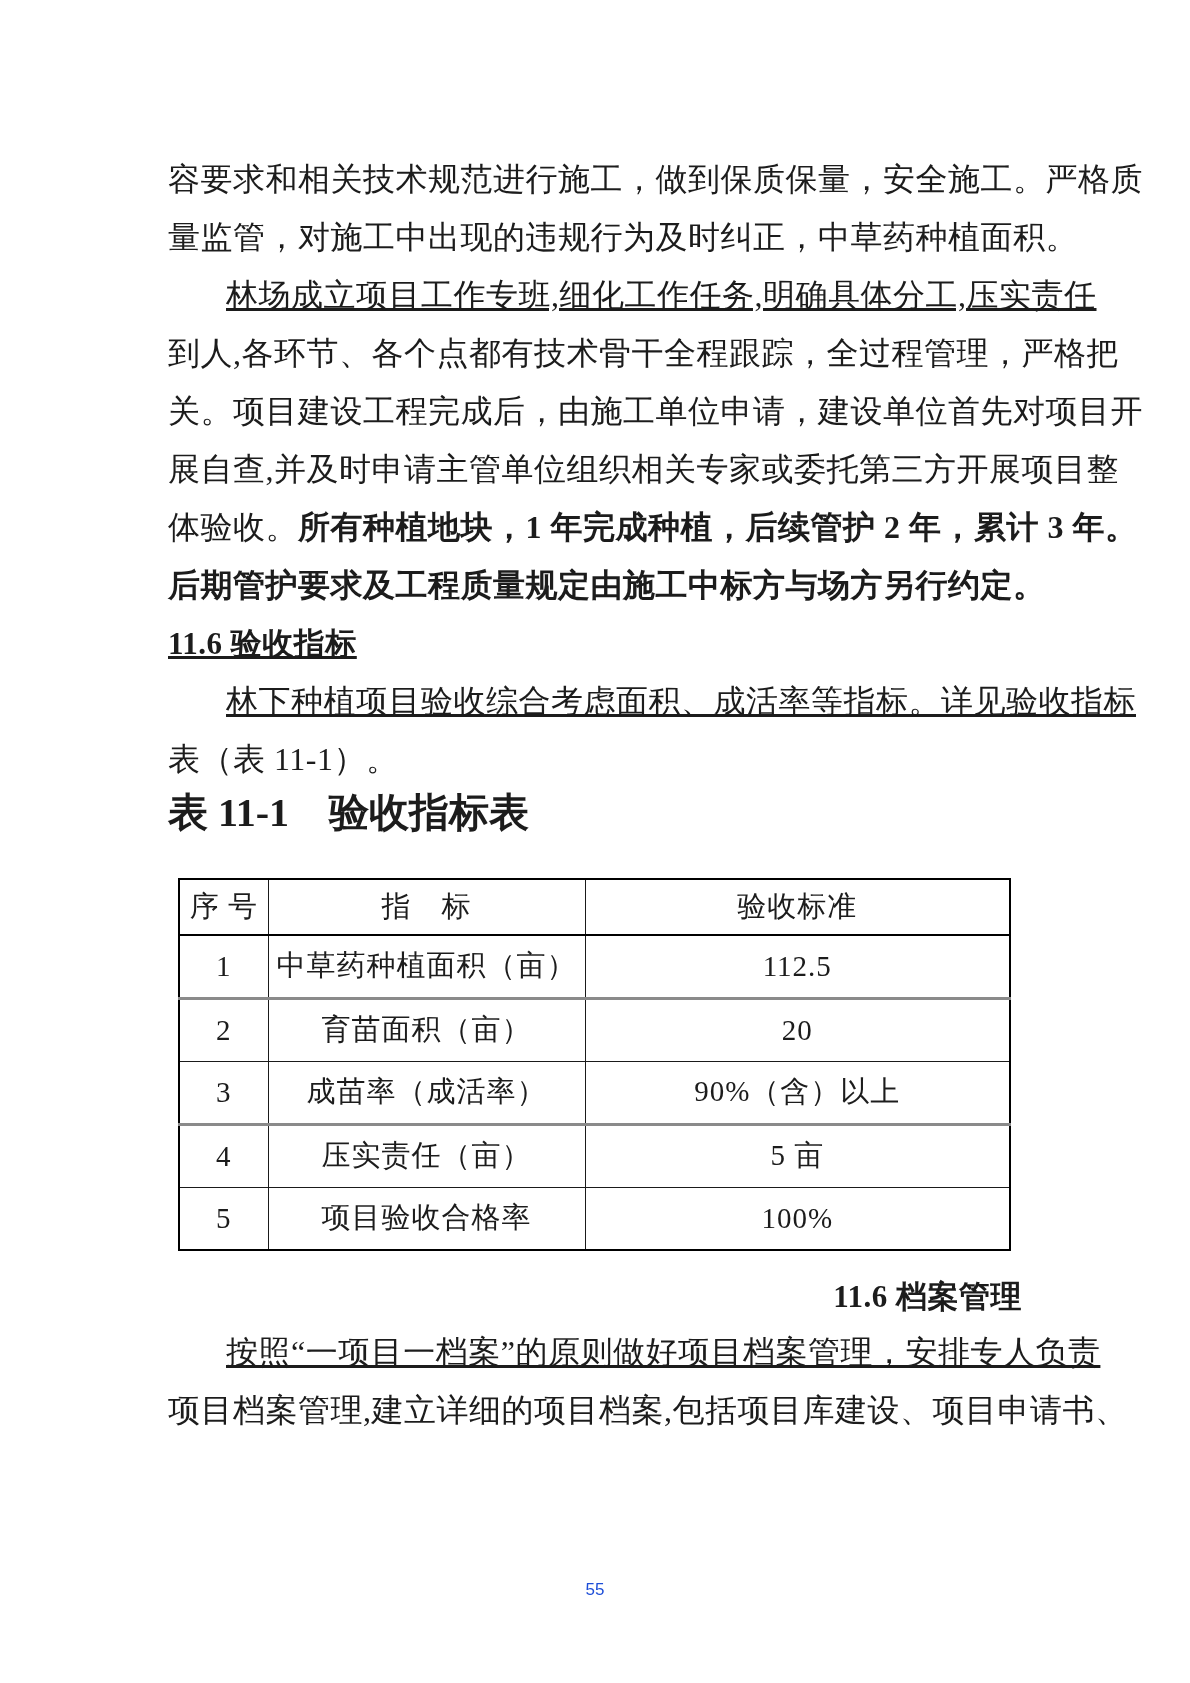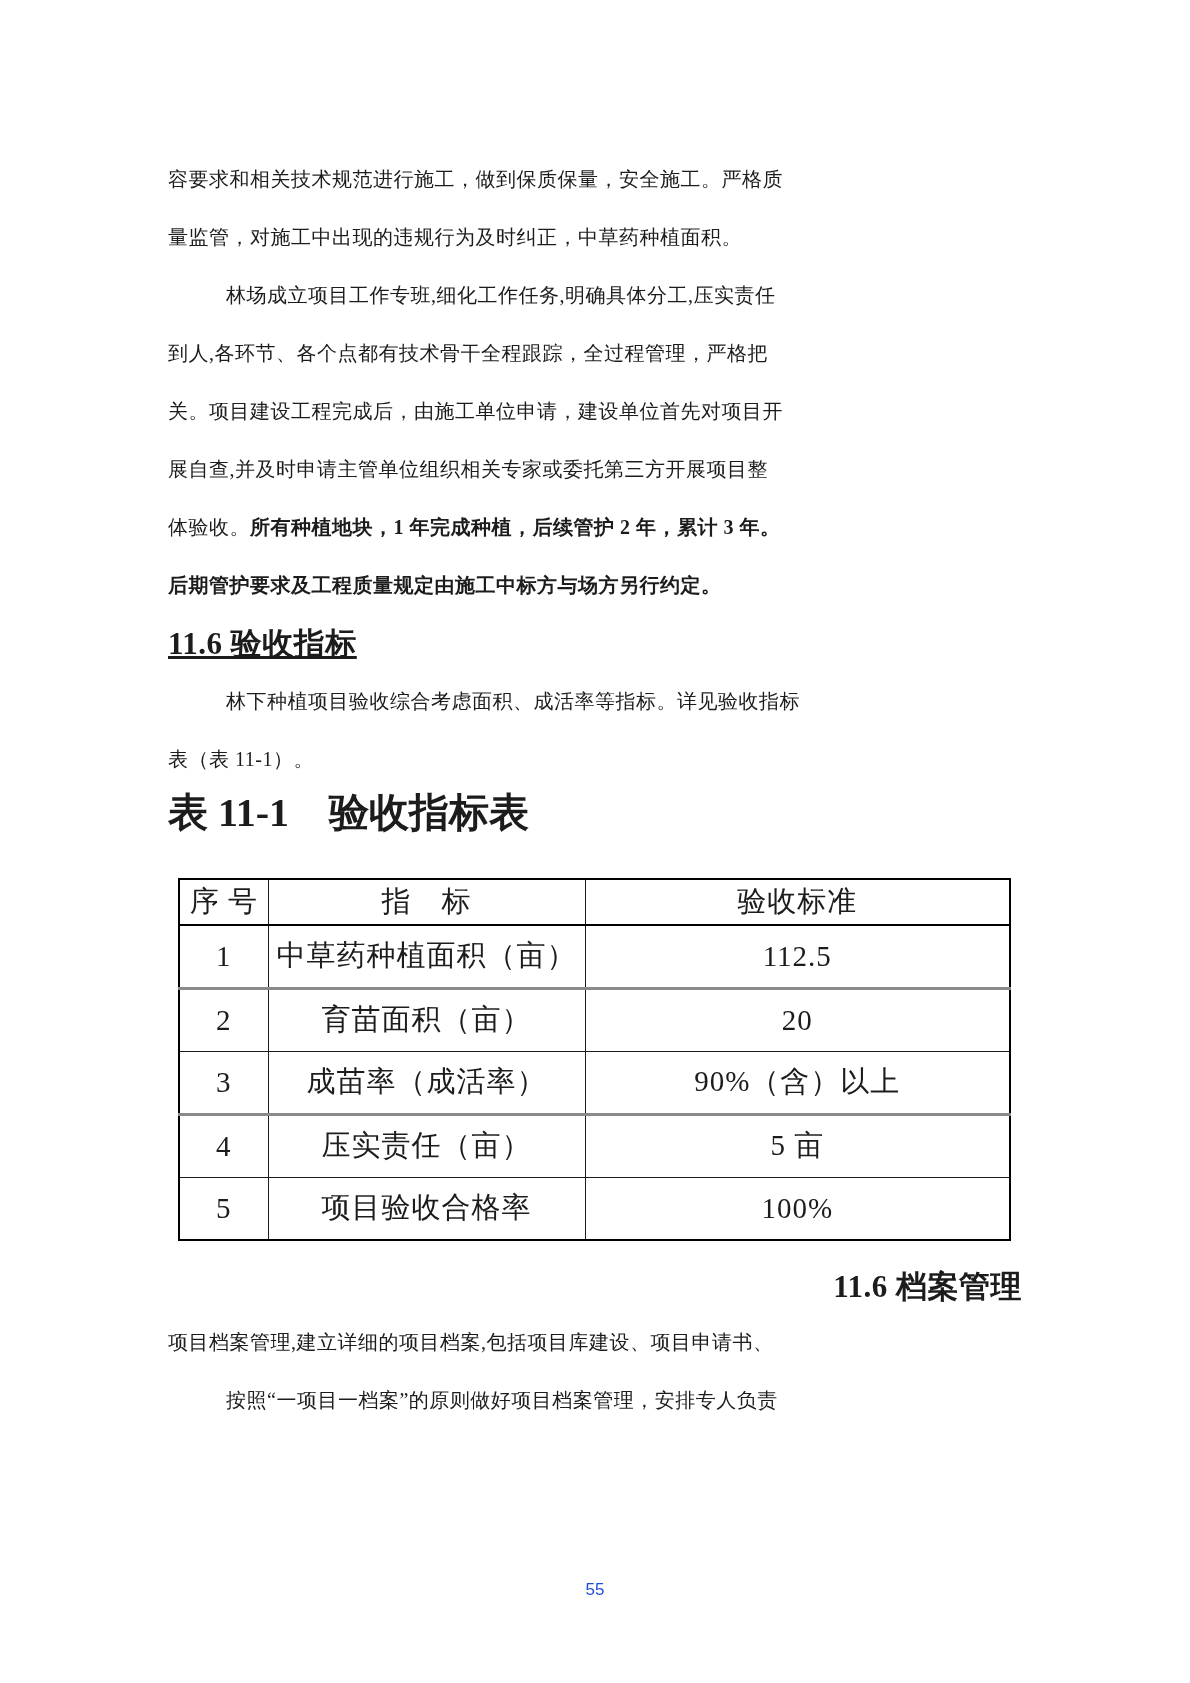--- a/index.html
+++ b/index.html
@@ -6,23 +6,23 @@
   .page{
     position:relative;
     width:1190px;height:1683px;
     margin:0 auto;
     background:#ffffff;
     overflow:hidden;
     font-family:"Liberation Serif","DejaVu Serif",serif;
     color:#1c1c1c;
   }
   .content{position:absolute;left:168px;top:150px;width:854px;}
-  .para{font-size:20px;}
+  .para{font-size:32px;}
   .tline{height:58px;line-height:58px;white-space:nowrap;letter-spacing:0.5px;}
-  .tline.ind{padding-left:58px;}
+  .tline.ind{padding-left:58px;text-decoration:underline;}
   .b{font-weight:bold;}
   .head{font-size:31px;font-weight:bold;line-height:44px;letter-spacing:0.5px;}
   #h-quality{margin:14px 0 10px 0;}
   #h-acceptance{margin:8px 0 6px 0;text-decoration:underline;}
   #h-archive{margin:24px 0 4px 0;text-align:right;}
   .tcap{font-size:40px;font-weight:bold;text-align:left;margin:4px 0 44px 0;line-height:42px;}
   .doc-table{
     border-collapse:collapse;
     table-layout:fixed;
     width:831px;
@@ -32,21 +32,21 @@
   }
   .doc-table th,.doc-table td{
     border:1.5px solid #1a1a1a;
     text-align:center;
     vertical-align:middle;
     font-weight:normal;
     padding:0;
     white-space:pre-wrap;
     letter-spacing:1px;
   }
-  .doc-table thead tr{height:46px;}
+  .doc-table thead tr{height:56px;}
   .doc-table tbody tr{height:63px;}
   .doc-table thead tr{border-bottom:2px solid #000;}
   .doc-table tbody tr.gsep td{border-top:3px solid #8a8a8a;}
   .col-no{width:89px;}
   .col-ind{width:317px;}
   .col-std{width:425px;}
   .footer{
     position:absolute;left:0;right:0;top:1580px;
     text-align:center;font-size:17px;color:#1d4ed8;
     font-family:"Liberation Sans","DejaVu Sans",sans-serif;
@@ -120,20 +120,20 @@
             <td>5</td>
             <td>项目验收合格率</td>
             <td>100%</td>
           </tr>
         </tbody>
       </table>
 
     <div class="head" id="h-archive">11.6 档案管理</div>
 
     <div class="para" id="para-archive">
+        <div class="tline ind"><span class="">按照“一项目一档案”的原则做好项目档案管理，安排专人负责</span></div>
         <div class="tline"><span class="">项目档案管理,建立详细的项目档案,包括项目库建设、项目申请书、</span></div>
-        <div class="tline ind"><span class="">按照“一项目一档案”的原则做好项目档案管理，安排专人负责</span></div>
       </div>
 
   </div>
 
   <div class="footer">55</div>
 </div>
 
 </body></html>

